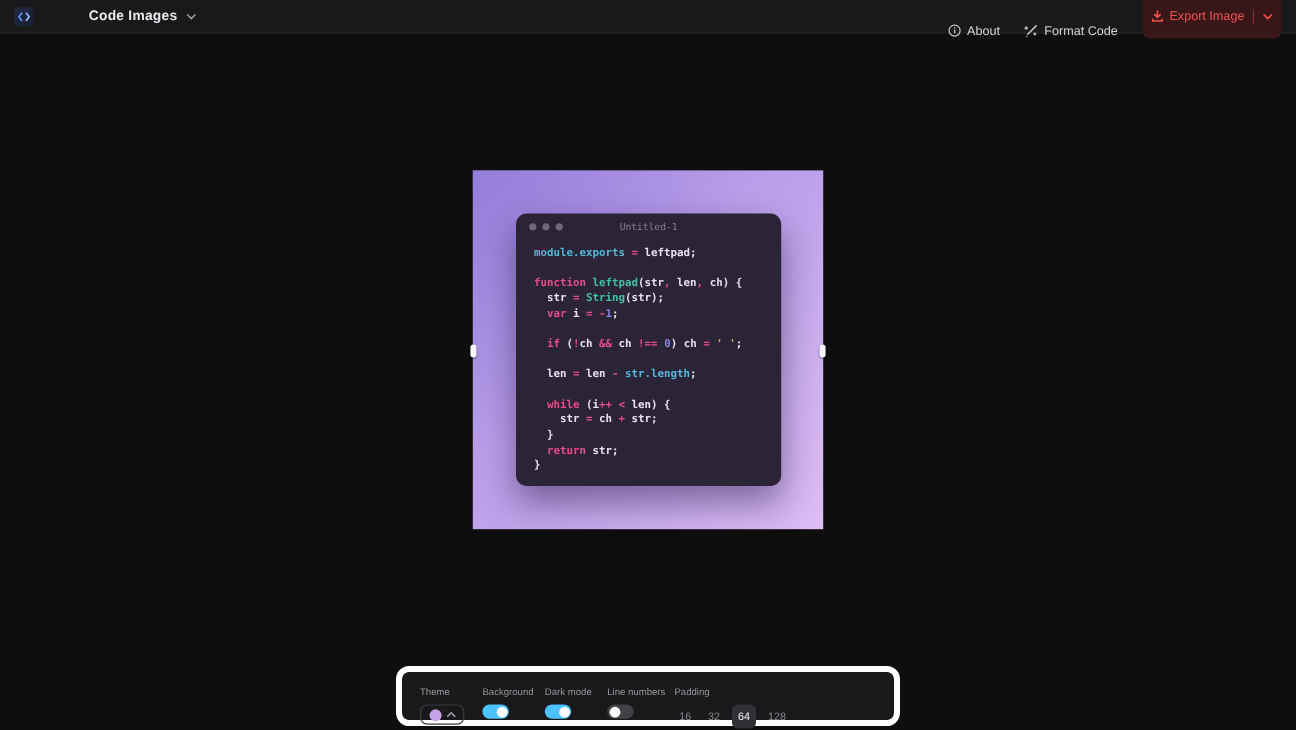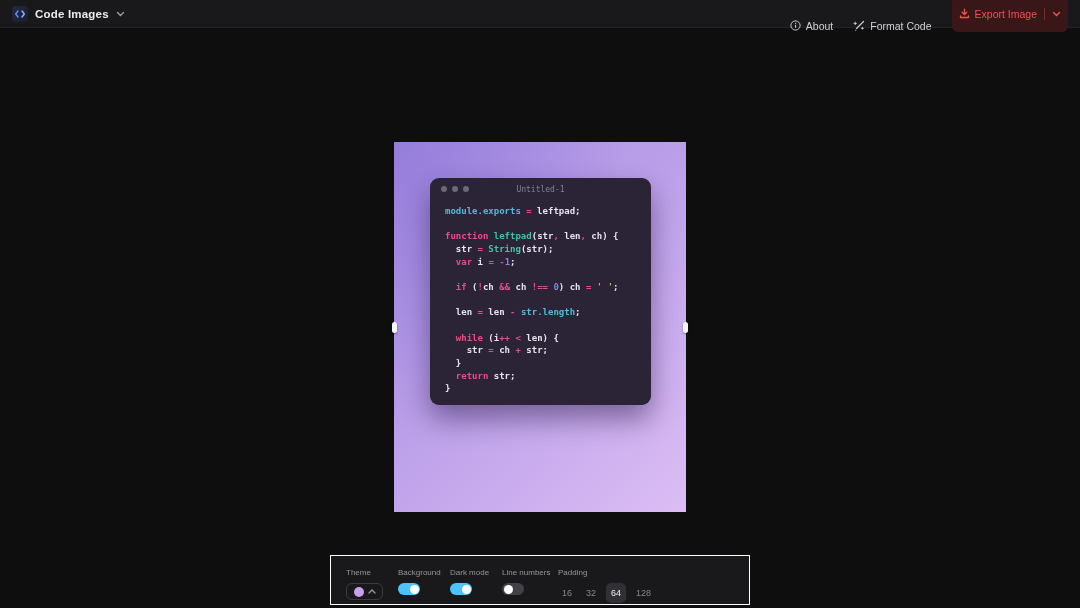--- a/index.html
+++ b/index.html
@@ -12,33 +12,33 @@
     background:#19191b; border-bottom:1px solid #232325;
     display:flex; align-items:center; justify-content:space-between;
     padding:0 12px;
   }
   .topbar-left { display:flex; align-items:center; gap:7px; }
   .logo {
     width:16px; height:16px; border-radius:4px;
     background:linear-gradient(135deg,#222b42,#171e30);
     display:flex; align-items:center; justify-content:center;
   }
-  .app-title { color:#ececf0; font-size:11.5px; font-weight:bold; letter-spacing:.2px; }
+  .app-title { color:#ececf0; font-size:11.5px; font-weight:bold; letter-spacing:.2px;margin-left:39px; }
   .topbar-right { display:flex; align-items:flex-end; gap:20px; }
   .top-action { display:flex; align-items:center; gap:5px; color:#d2d2d6; font-size:10.5px; cursor:default; }
   .export-btn {
     display:flex; align-items:center; gap:5px; height:36px;
     background:#391719; border-radius:6px; padding:0 7px;
     color:#f0524f; font-size:10.5px;
   }
   .export-divider { width:1px; height:12px; background:rgba(240,82,79,.35); margin:0 2px; }
 
   
   .frame {
-    position:absolute; left:394px; top:142px; width:292px; height:370px;
+    position:absolute; left:394px; top:142px; width:292px; height:299px;
     background:
       radial-gradient(at 0% 0%, rgba(128,104,210,.45), rgba(128,104,210,0) 55%),
       linear-gradient(135deg,#a68ee2 0%, #bb9fe9 45%, #dcbdf4 100%);
   }
   .resize-handle {
     position:absolute; top:50%; width:5px; height:11px; margin-top:-5px;
     background:#f5f5f7; border-radius:3px; box-shadow:0 1px 2px rgba(0,0,0,.4);
   }
   .resize-handle.left { left:-2px; }
   .resize-handle.right { right:-2px; }
@@ -58,21 +58,21 @@
   }
   .code-area {
     padding:5px 15px 8px 15px;
     font-family:"DejaVu Sans Mono", monospace;
     font-size:9px; font-weight:700; line-height:12.65px; white-space:pre;
   }
 
   
   .toolbar {
     position:absolute; left:330px; top:555px; width:420px; height:50px;
-    background:#19191b; border:1px solid #ffffff; border-radius:0;
+    background:#19191b; border:5px solid #ffffff; border-radius:11px;
   }
   .ctl-group { position:absolute; top:12px; }
   .ctl-label { font-size:8px; color:#96969b; margin-bottom:6px; white-space:nowrap; }
   .theme-ctl {
     width:37px; height:17px; border:1px solid #3b3b3e; border-radius:6px;
     display:flex; align-items:center; justify-content:center; gap:4px;
   }
   .theme-swatch { width:10px; height:10px; border-radius:50%; }
   .toggle { width:22px; height:12px; border-radius:6px; position:relative; margin-top:2px; }
   .toggle .knob { position:absolute; top:1.5px; width:9px; height:9px; border-radius:50%; background:#fff; }

